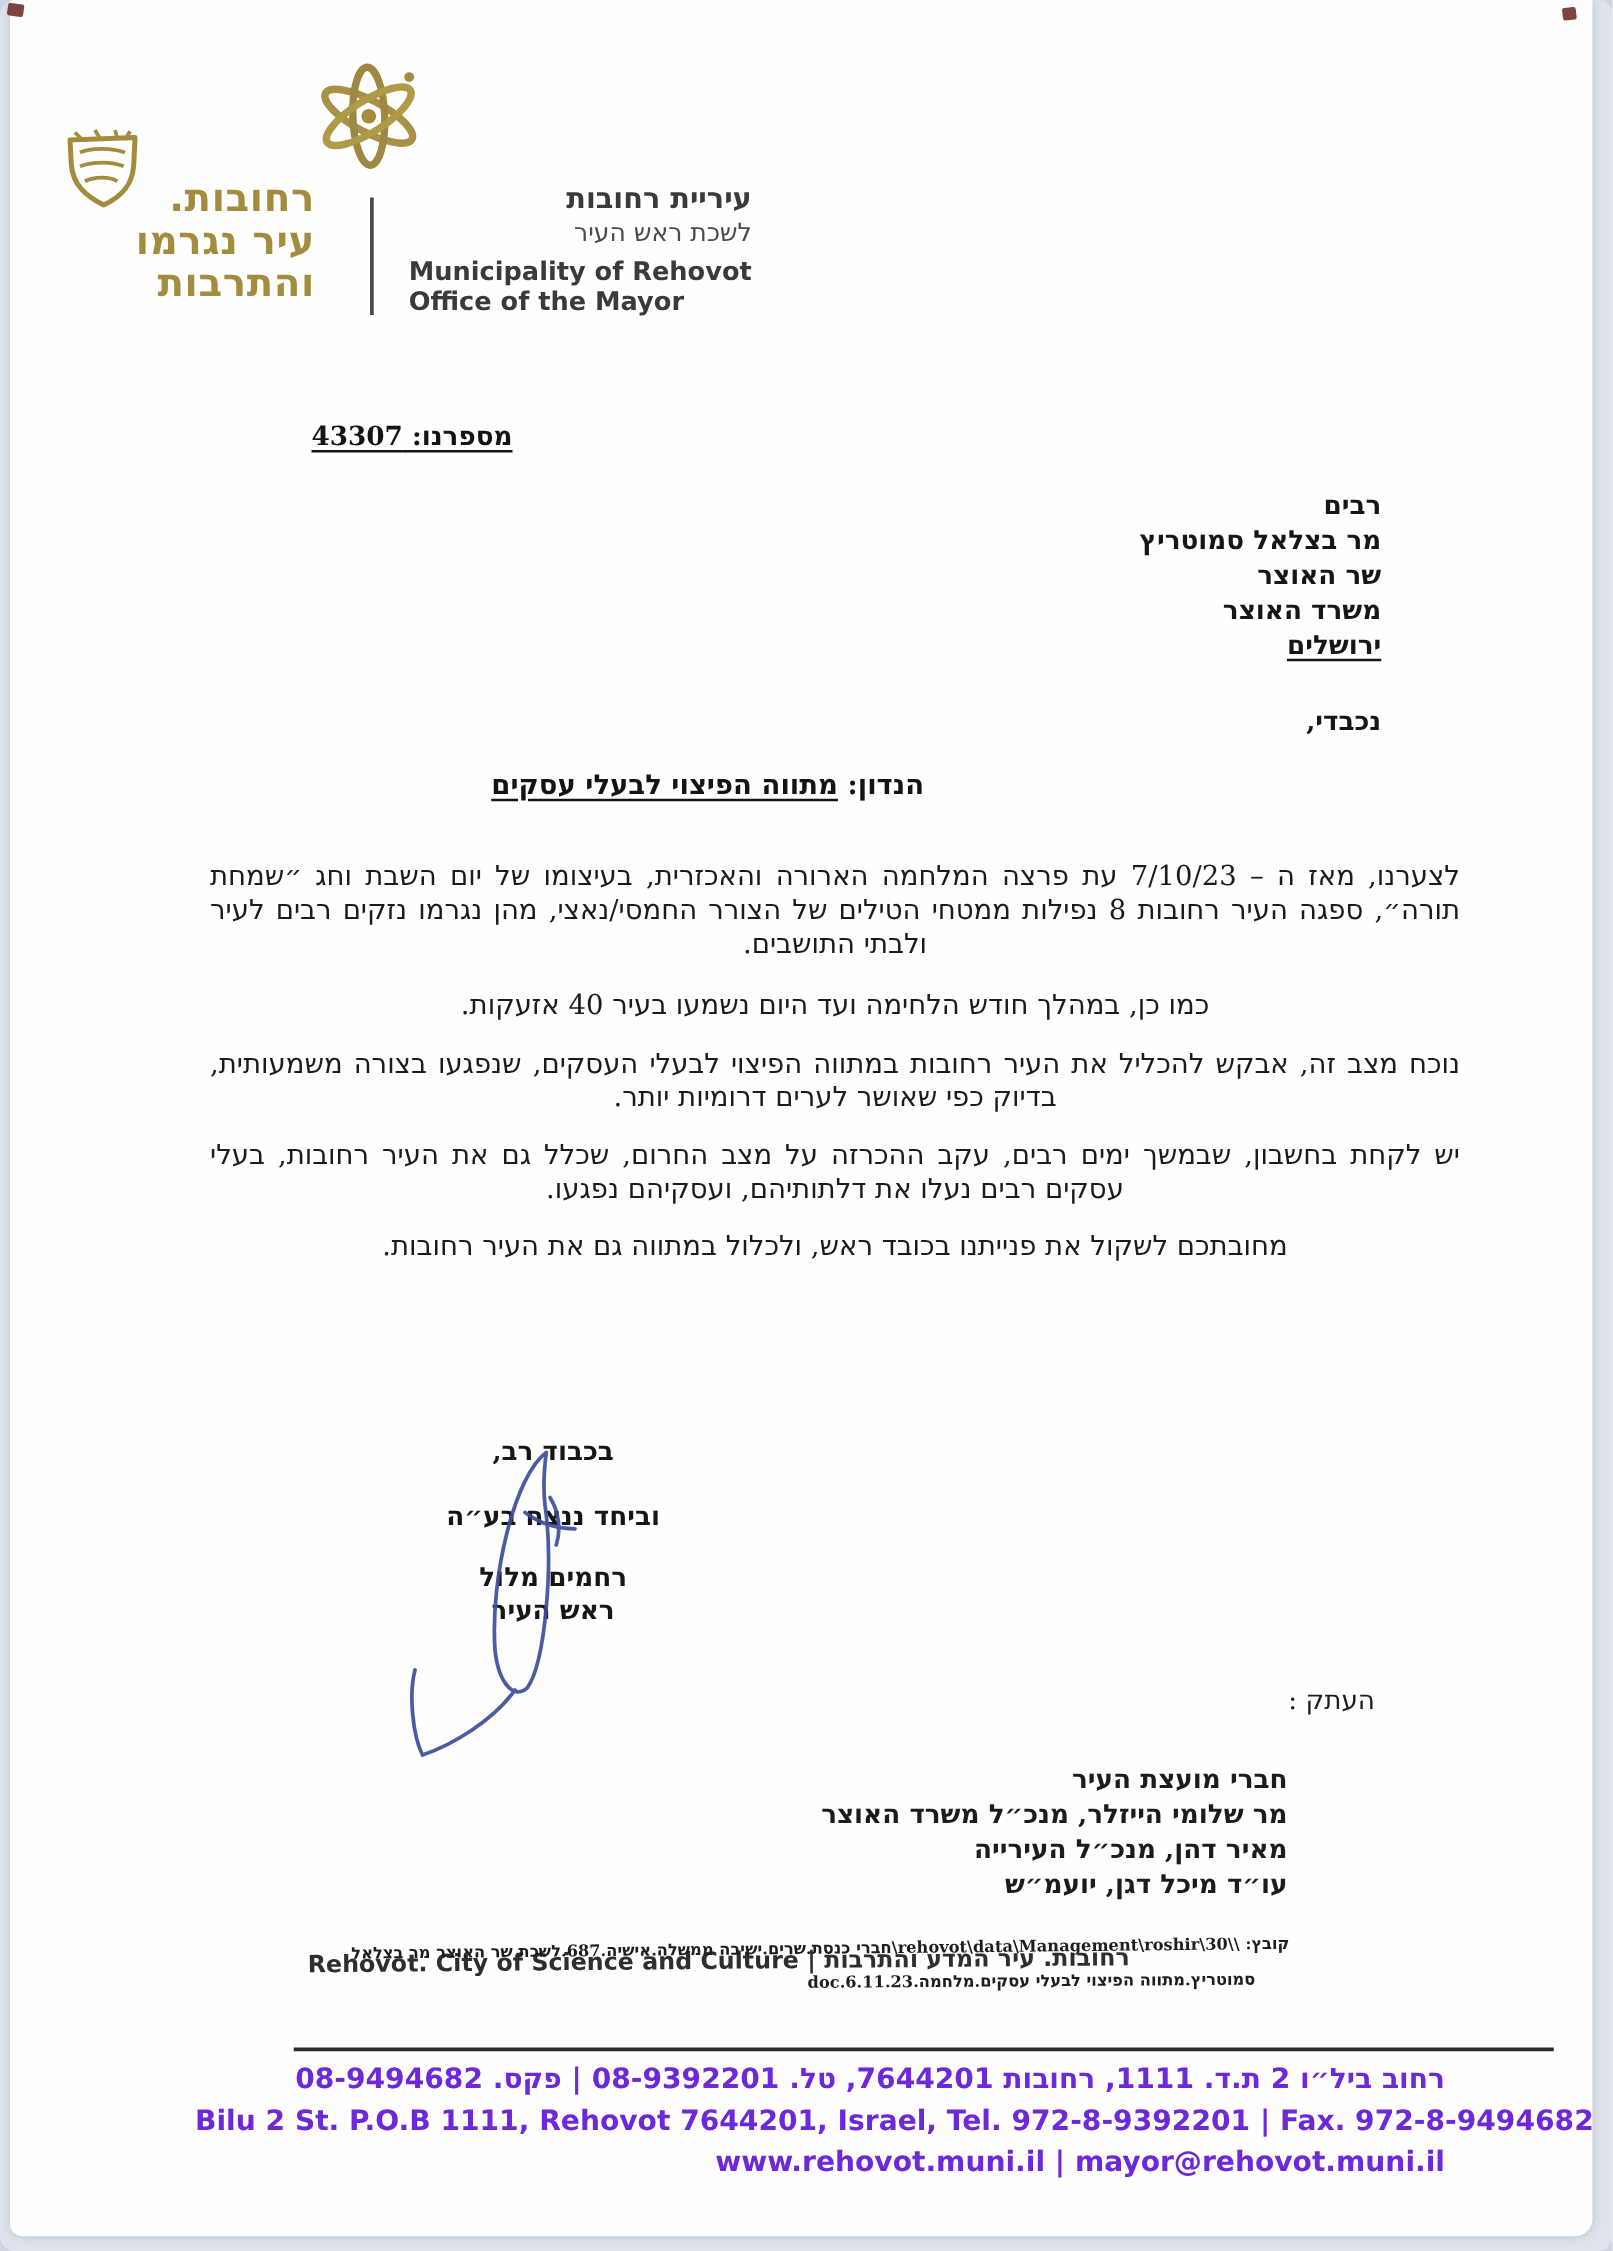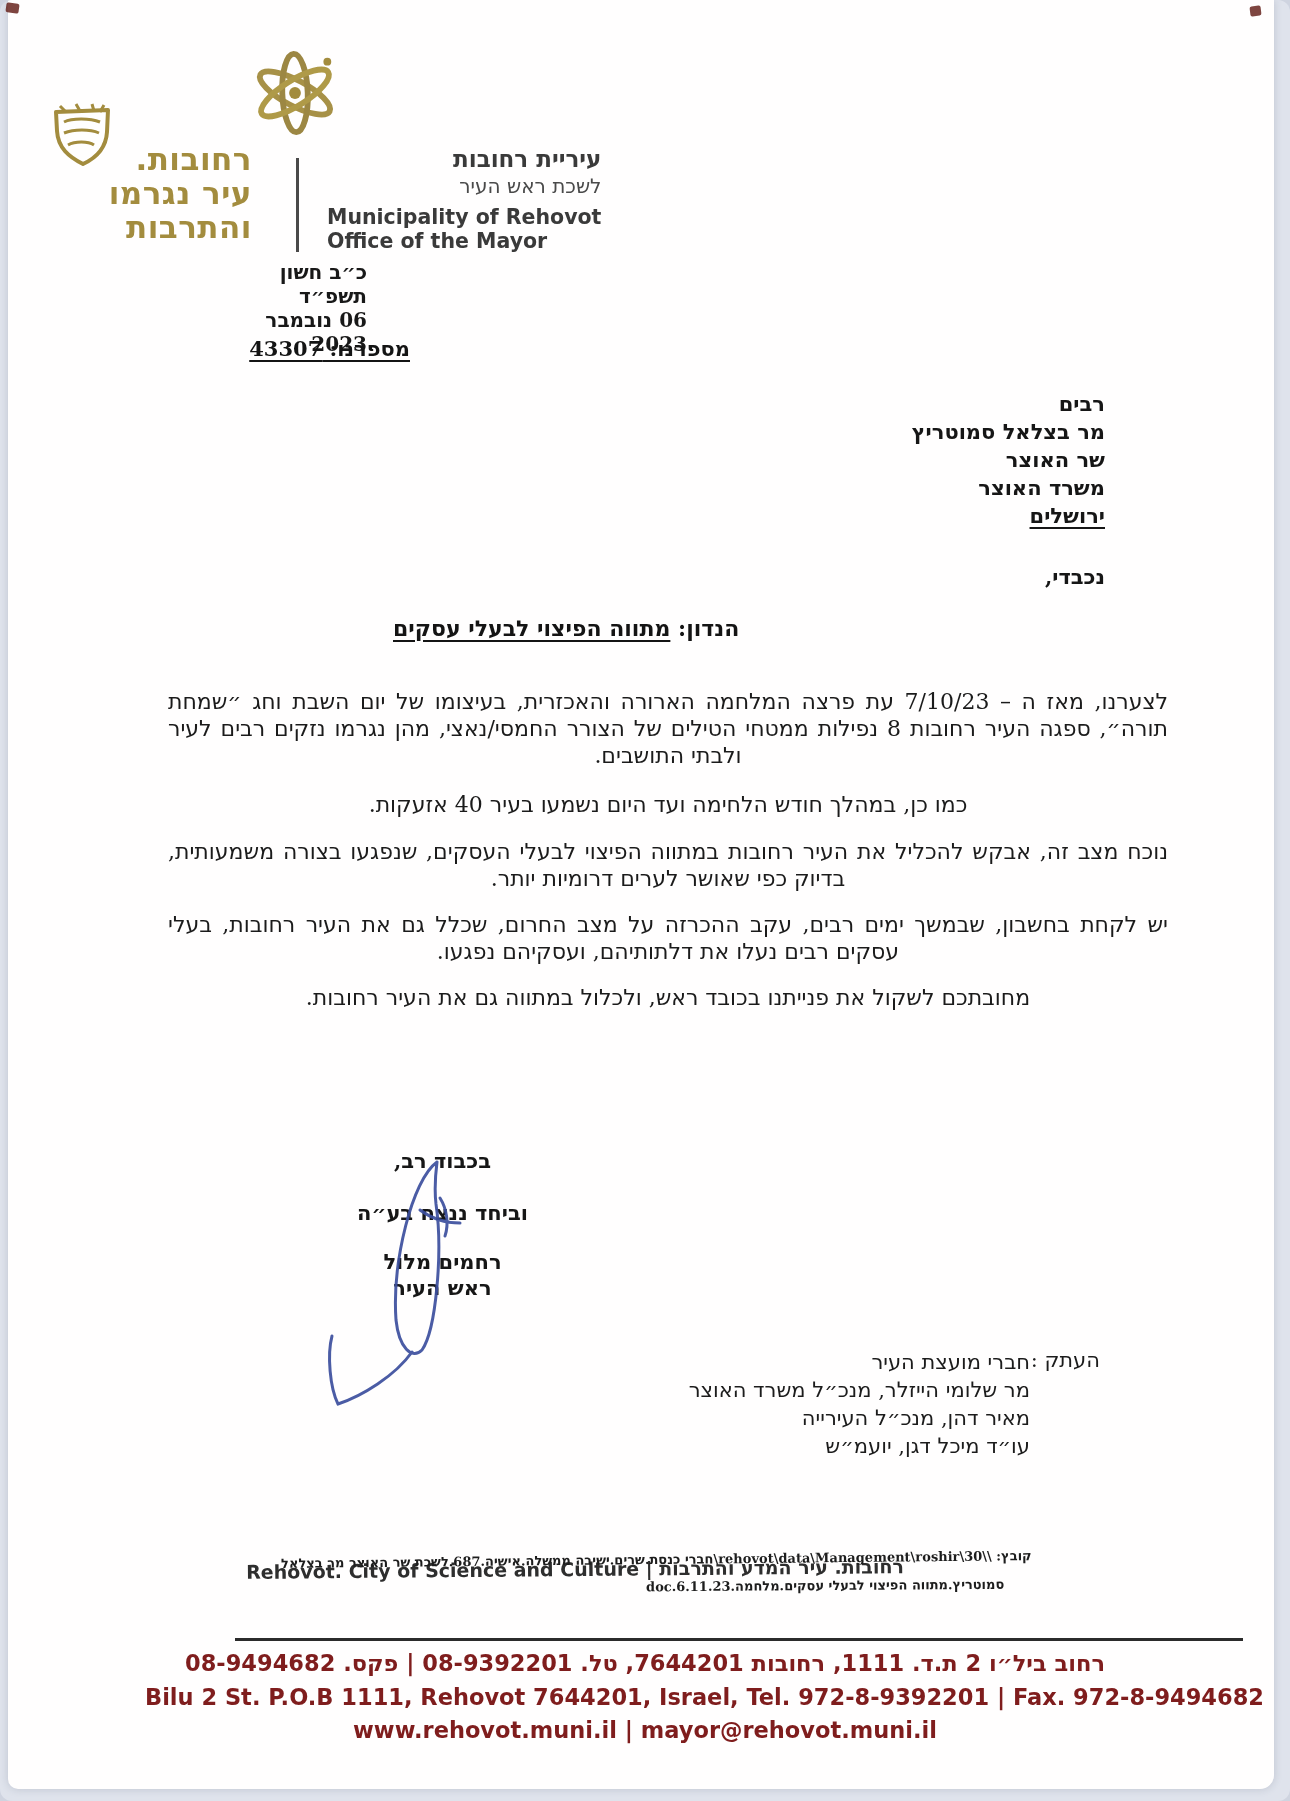--- a/index.html
+++ b/index.html
@@ -37,32 +37,32 @@
   .subject .u{text-decoration:underline;text-underline-offset:4px;}
 
   .para{left:168px;width:1000px;direction:rtl;font-family:"DejaVu Serif","DejaVu Sans",serif;
         font-size:22px;line-height:27px;color:#1b1b1b;text-align:justify;text-align-last:center;}
 
   .closing{left:330px;width:225px;text-align:center;font-family:"DejaVu Serif","DejaVu Sans",serif;
            font-weight:bold;font-size:21px;color:#161616;direction:rtl;}
 
   .cc-label{right:190px;top:1348px;direction:rtl;font-family:"DejaVu Serif","DejaVu Sans",serif;
             font-size:21px;color:#1c1c1c;}
-  .cc-items{right:260px;top:1348px;direction:rtl;text-align:right;
-            font-family:"DejaVu Serif","DejaVu Sans",serif;font-size:21px;line-height:28px;color:#1c1c1c;}
+  .cc-items{right:260px;top:1409px;direction:rtl;text-align:right;
+            font-family:"DejaVu Serif","DejaVu Sans",serif;font-size:21px;line-height:28px;color:#1c1c1c;font-weight:bold;}
 
   .watermark{left:230px;width:690px;top:1558px;text-align:center;direction:rtl;
              font-size:19px;font-weight:bold;color:#2e2e2e;transform:rotate(-.5deg);white-space:nowrap;}
   .stamp1{right:258px;top:1552px;direction:rtl;font-family:"DejaVu Serif","DejaVu Sans",serif;font-weight:bold;
           font-size:13px;color:#1d1d1d;white-space:nowrap;transform:rotate(-.6deg);}
   .stamp2{right:286px;top:1578px;direction:rtl;font-family:"DejaVu Serif","DejaVu Sans",serif;font-weight:bold;
           font-size:13px;color:#1d1d1d;white-space:nowrap;transform:rotate(-.4deg);}
 
   .footer-divider{left:235px;top:1638px;width:1008px;height:3px;background:#2b2b2b;}
-  .footer-line{left:145px;width:1000px;text-align:center;color:#7f1d1d;font-weight:600;
+  .footer-line{left:156px;width:1000px;text-align:right;color:#6d28d9;font-weight:600;
                font-size:22.5px;white-space:nowrap;}
   .footer-he{top:1650px;direction:rtl;}
   .footer-en{top:1684px;}
   .footer-web{top:1717px;}
 </style>
 </head>
 <body>
 
 <div class="stage">
   <div class="paper"></div>
@@ -102,24 +102,20 @@
 
   <div class="abs v-divider"></div>
 
   <div class="abs office">
     <div class="he1 he">עיריית רחובות</div>
     <div class="he2 he">לשכת ראש העיר</div>
     <div class="en1">Municipality of Rehovot</div>
     <div class="en2">Office of the Mayor</div>
   </div>
 
-  <div class="abs date-block">
-    <div>כ״ב חשון תשפ״ד</div>
-    <div>06 נובמבר 2023</div>
-  </div>
 
   <div class="abs ref">מספרנו: 43307</div>
 
   <div class="abs recipient">
     <div>רבים</div>
     <div>מר בצלאל סמוטריץ</div>
     <div>שר האוצר</div>
     <div>משרד האוצר</div>
     <div class="city">ירושלים</div>
   </div>

